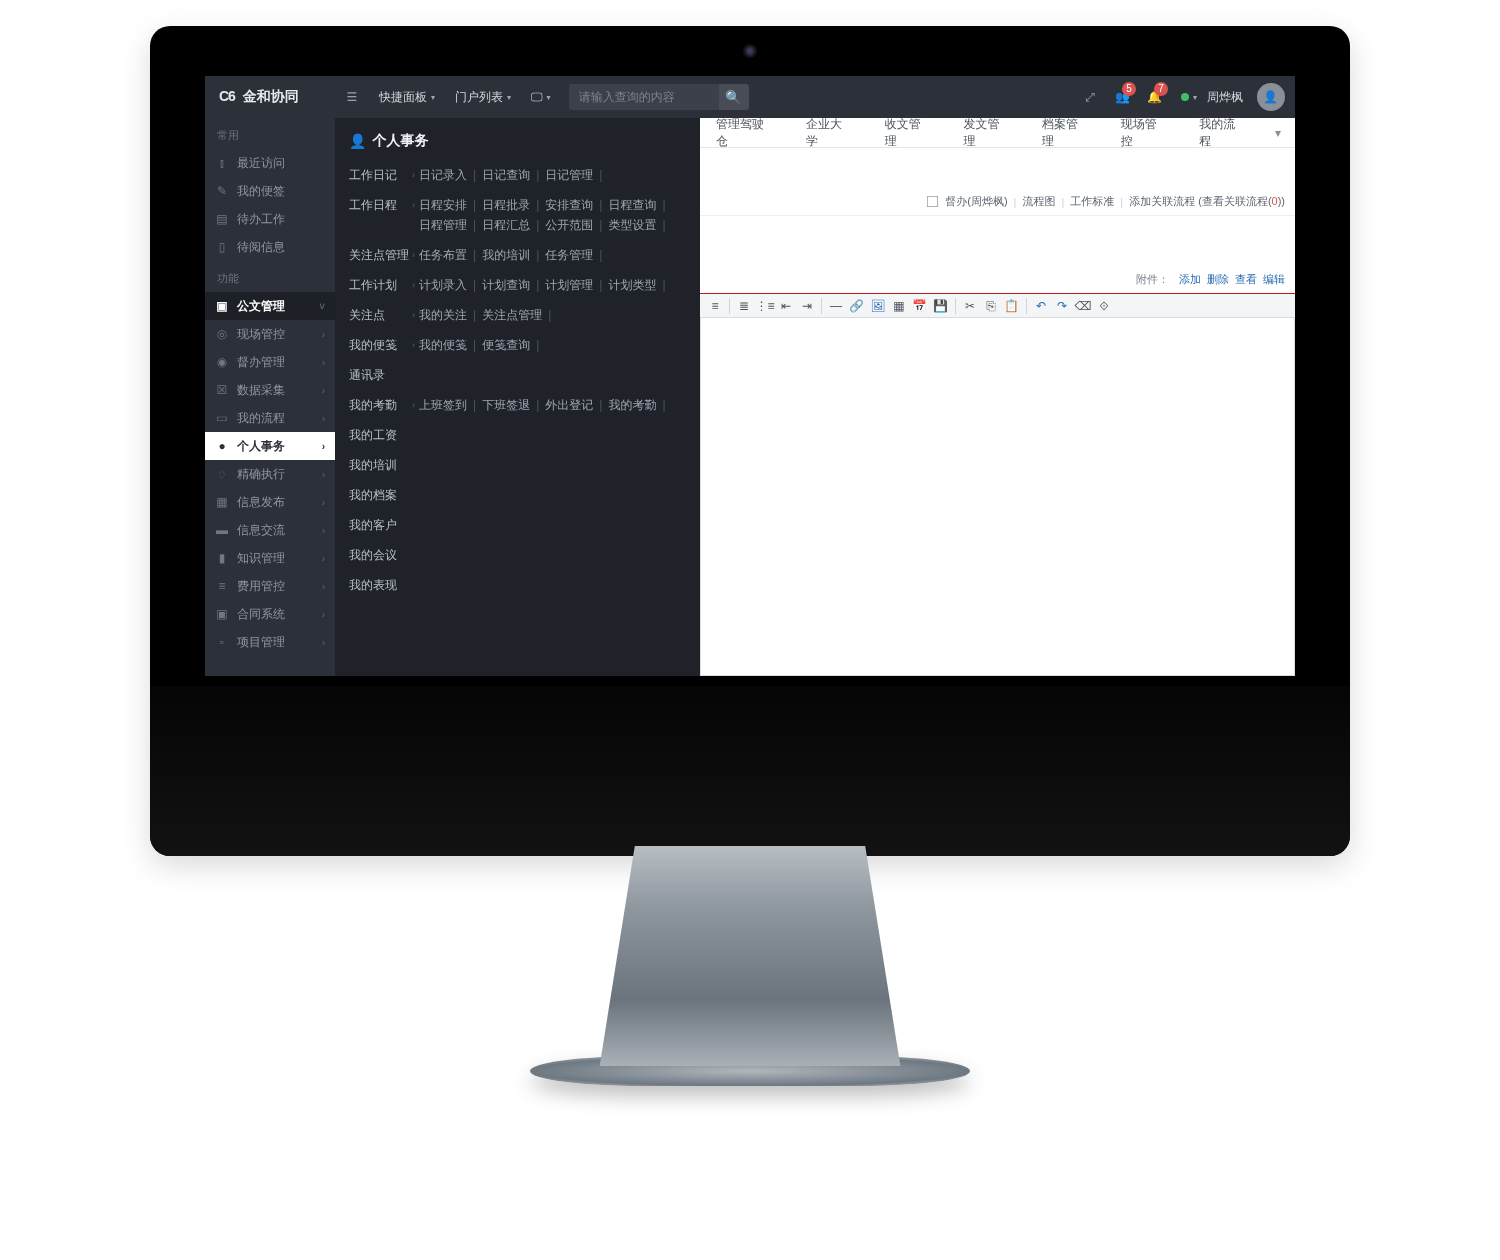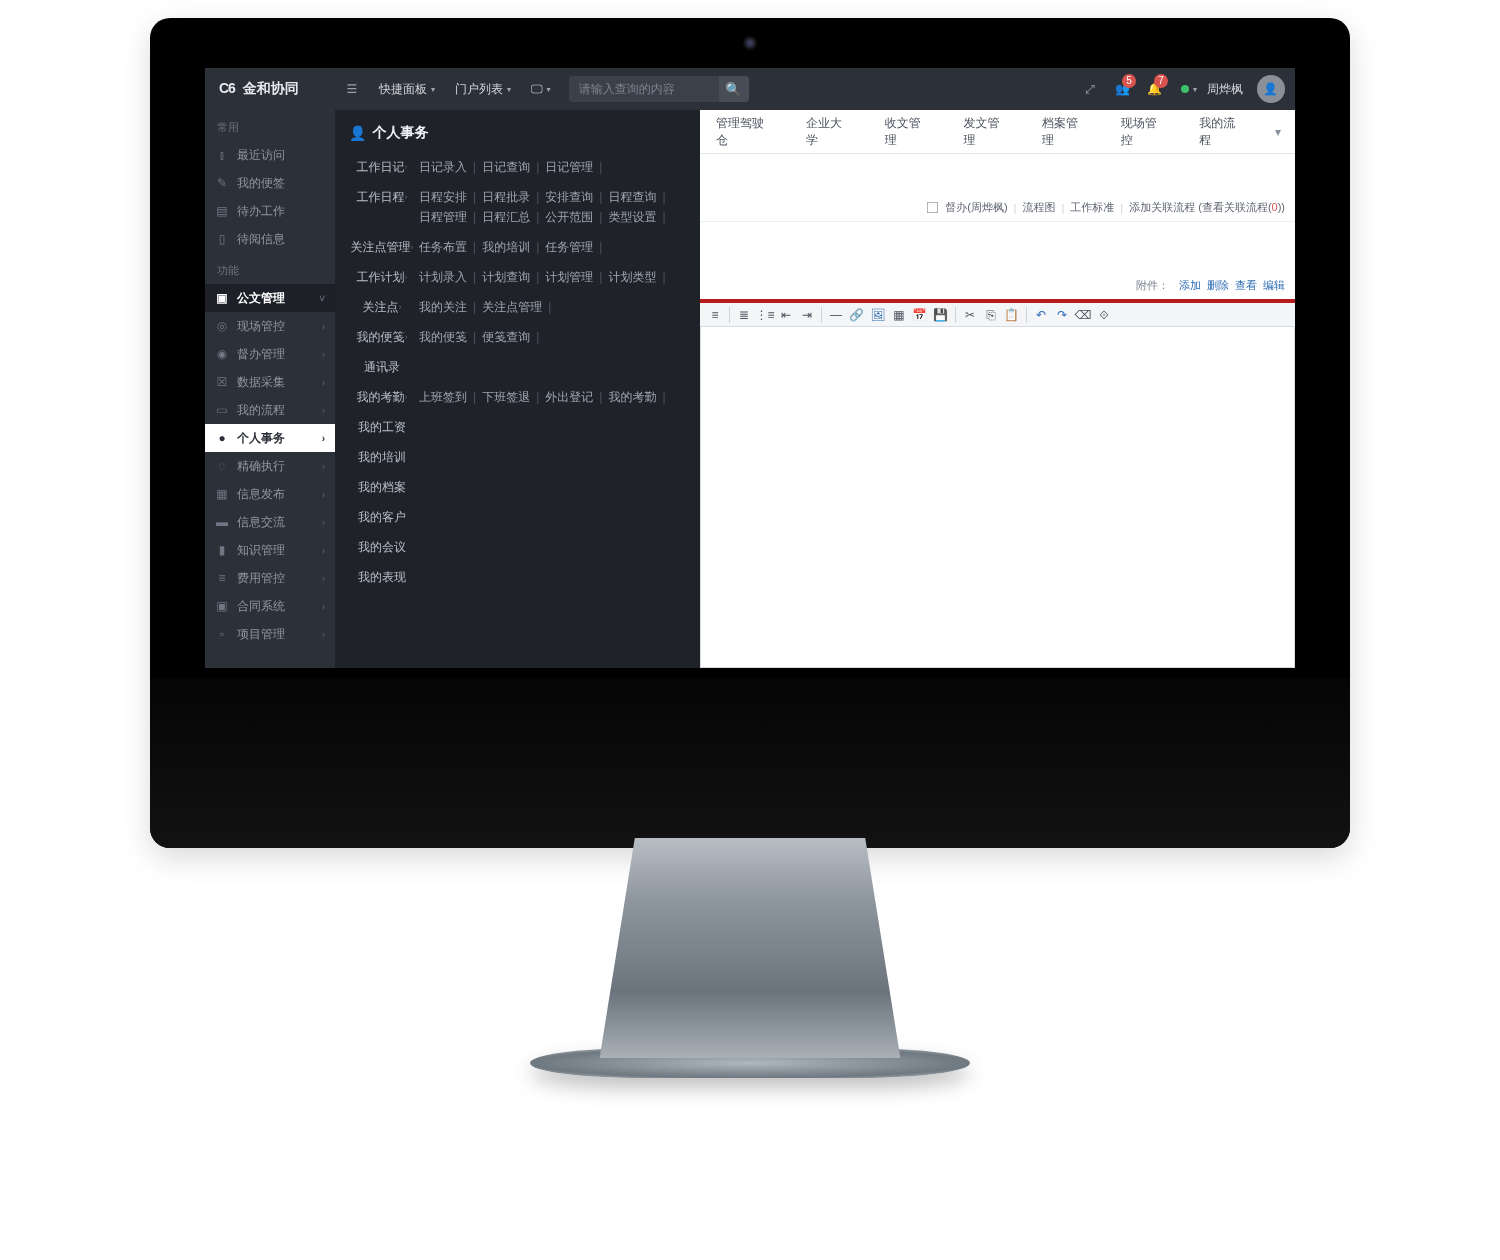--- a/index.html
+++ b/index.html
@@ -14,21 +14,21 @@
 .monitor-wrap {
   width: 1500px;
   height: 1260px;
   display: flex;
   flex-direction: column;
   align-items: center;
 }
 .monitor {
   width: 1200px;
   height: 830px;
-  margin-top: 18px;
+  margin-top: 26px;
   background: #000;
   border-radius: 20px;
   padding: 50px 55px 170px 55px;
   position: relative;
   box-shadow: 0 10px 30px rgba(0,0,0,0.15);
 }
 .camera {
   position: absolute;
   top: 18px;
   left: 50%;
@@ -167,55 +167,55 @@
   padding:4px 0 10px;
 }
 .fly-row {
   display:flex;align-items:flex-start;
   padding:5px 0;
   line-height: 20px;
 }
 .fly-cat {
   width: 70px; flex-shrink:0;
   color:#b8bec9;
-  display:flex;align-items:center;justify-content:center;
+  display:flex;align-items:center;justify-content:space-between;
   padding-right:4px;
   cursor:pointer;
 }
 .fly-cat .sm-chev { font-size:9px; color:#5c636f;}
 .fly-links {
   flex:1; display:flex; flex-wrap:wrap; gap:0;
 }
 .fly-link {
   color:#9fa6b3;cursor:pointer;white-space:nowrap;
 }
 .fly-sep { color:#4a515d; padding:0 6px;}
 
 .main {
   flex:1; background:#fcfcfc; display:flex;flex-direction:column; min-width:0; position:relative;
 }
 .tabs-row {
-  height:44px; background:#fff; border-bottom:1px solid #e4e6ea;
+  height:30px; background:#fff; border-bottom:1px solid #e4e6ea;
   display:flex; align-items:stretch; font-size:12px; color:#4c535e;
 }
 .tab {
   padding:0 16px; display:flex;align-items:center;cursor:pointer;
   border-right:1px solid transparent;
 }
 .tab.more { margin-left:auto; width:26px;justify-content:center;color:#8a909a;}
 .proc-bar {
   background:#fff; padding:6px 10px; display:flex;align-items:center;justify-content:flex-end;
   font-size:11px; color:#7b828d; gap:6px; border-bottom:1px solid #eceef2;
 }
 .proc-bar .divider { color:#cfd3da;}
 .proc-bar a { color:#5d6470; cursor:pointer;}
 .proc-bar input[type=checkbox]{ transform:scale(.9);}
 .attach-bar {
   background:#fff; padding:6px 10px; display:flex;align-items:center;justify-content:flex-end;
-  gap:6px;font-size:11px;color:#7b828d;border-bottom:4px solid #b91c1c;
+  gap:6px;font-size:11px;color:#7b828d;border-bottom:1px solid #b91c1c;
 }
 .attach-bar .lbl { color:#7b828d; margin-right:4px;}
 .attach-bar a { color:#2d6bb5; cursor:pointer;}
 .toolbar {
   background:#f4f5f7; border-bottom:1px solid #d8dbe1;
   height:24px; display:flex;align-items:center;padding:0 6px; gap:3px;
   font-size:12px; color:#4c535e;
 }
 .tb-btn {
   width:18px;height:18px;display:flex;align-items:center;justify-content:center;

